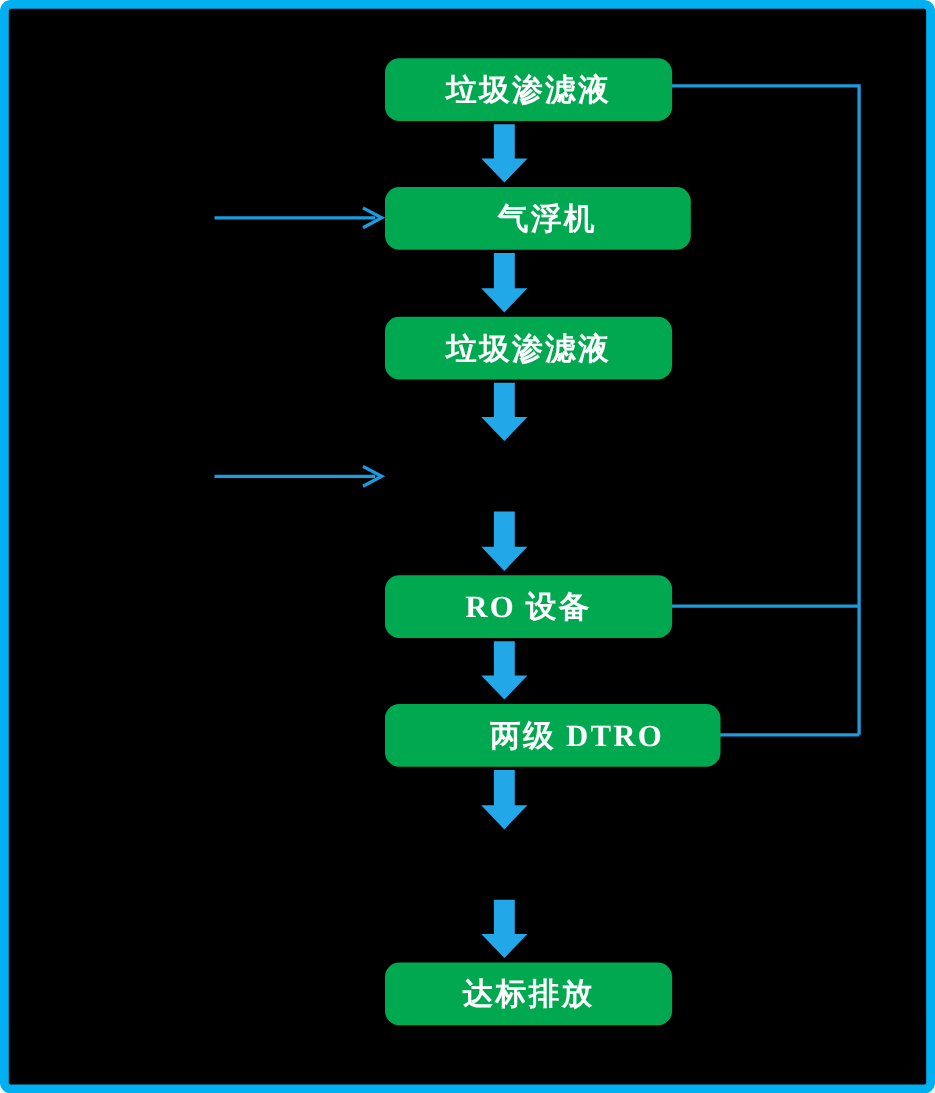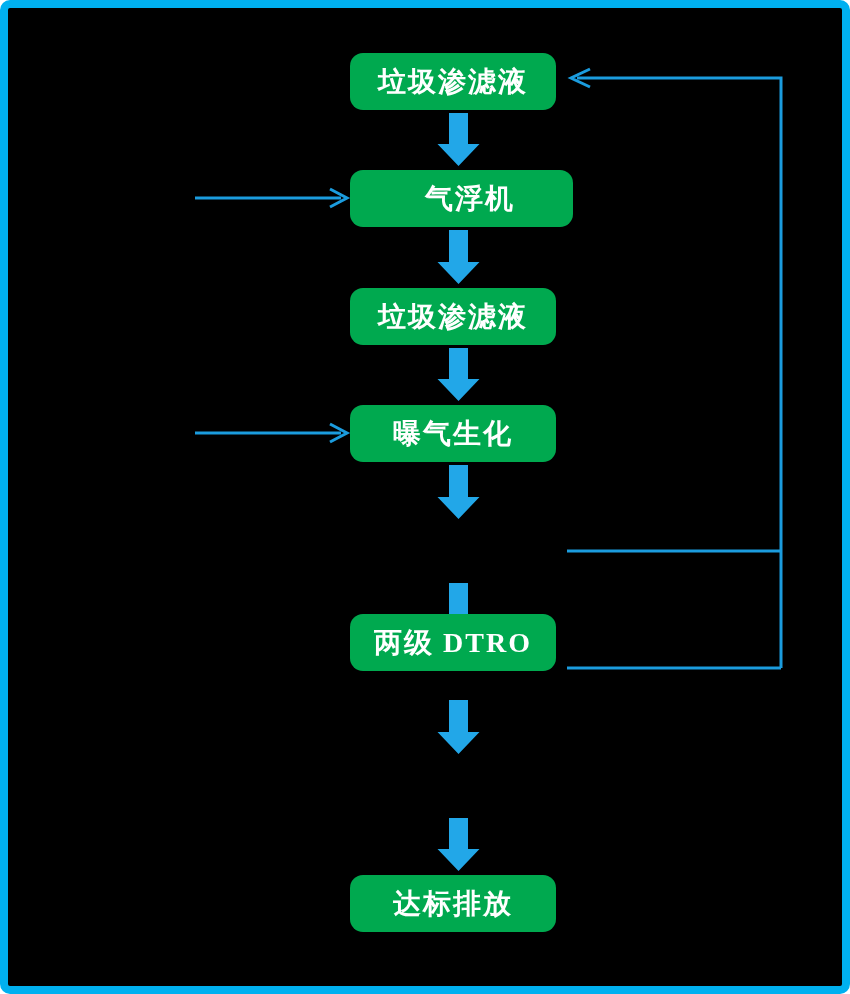--- a/index.html
+++ b/index.html
@@ -36,42 +36,42 @@
     stroke-width: 3;
     stroke-linejoin: miter;
   }
   .blockarrow {
     fill: #22a7e8;
     stroke: none;
   }
   .node {
     position: absolute;
     left: 342px;  
-    width: 206px;
+    width: 261px;
     height: 57px;
     background: #00A94F;
     border-radius: 13px;
     display: flex;
     align-items: center;
     justify-content: center;
   }
   .node-label {
     color: #FFFFFF;
     font-weight: bold;
     font-size: 28px;
     letter-spacing: 2px;
     white-space: pre;
   }
   
   .n0 { top: 45px; }
   .n1 { top: 162px; padding-left: 17px; }
   .n2 { top: 280px; }
   .n3 { top: 397px; }
   .n4 { top: 515px; }
-  .n5 { top: 606px; }
+  .n5 { top: 632px; padding-left: 44px; }
   .n6 { top: 750px; }
   .n7 { top: 867px; }
 </style>
 </head>
 <body>
 
 <div class="frame">
 
   <svg class="connector-layer" viewBox="0 0 850 994" xmlns="http://www.w3.org/2000/svg">
 
@@ -99,22 +99,22 @@
 
   <div class="node n0">
     <span class="node-label">垃圾渗滤液</span>
   </div>
   <div class="node n1">
     <span class="node-label">气浮机</span>
   </div>
   <div class="node n2">
     <span class="node-label">垃圾渗滤液</span>
   </div>
-  <div class="node n3">
-    <span class="node-label">曝气生化</span>
+  <div class="node n4">
+    <span class="node-label">RO 设备</span>
   </div>
   <div class="node n5">
     <span class="node-label">两级 DTRO</span>
   </div>
   <div class="node n7">
     <span class="node-label">达标排放</span>
   </div>
 
 </div>
 

